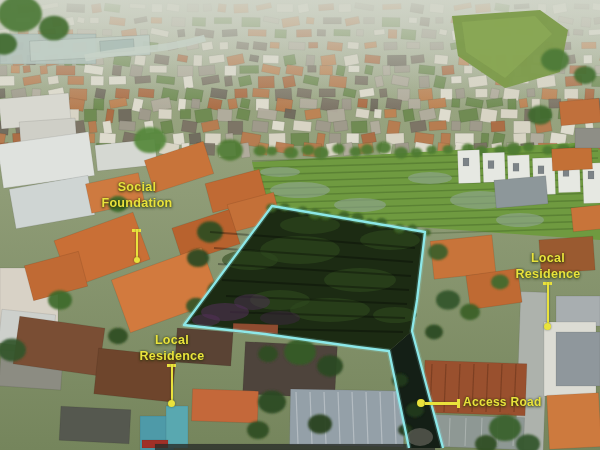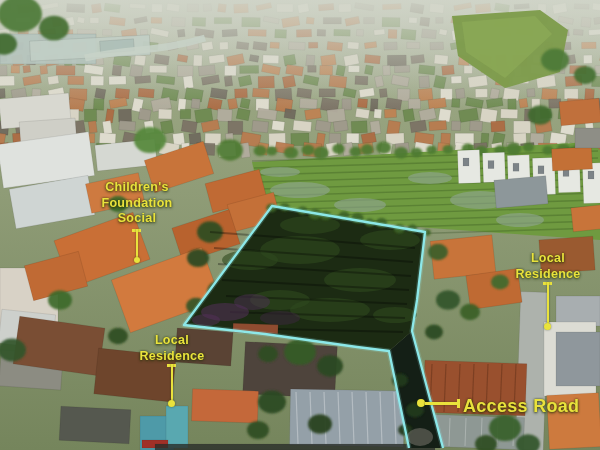--- a/index.html
+++ b/index.html
@@ -9,21 +9,21 @@
     background:#7e8c64;
   }
   #scene{position:absolute;left:0;top:0;}
   .lbl{
     position:absolute;font-weight:bold;text-align:center;line-height:1.25;
     color:var(--label-yellow,#e9e23c);
     text-shadow:0 1px 3px rgba(35,50,8,.9),0 0 2px rgba(35,50,8,.7);
     letter-spacing:.3px;white-space:nowrap;
   }
   .lbl-sm{font-size:12.5px;}
-  .lbl-md{font-size:18px;}
+  .lbl-md{font-size:12px;}
   .leader-v{position:absolute;width:2.5px;background:var(--label-yellow,#e9e23c);box-shadow:0 0 2px rgba(35,50,8,.6);}
   .leader-h{position:absolute;height:2.5px;background:var(--label-yellow,#e9e23c);box-shadow:0 0 2px rgba(35,50,8,.6);}
   .leader-cap-h{position:absolute;height:2.5px;width:9px;background:var(--label-yellow,#e9e23c);}
   .leader-cap-v{position:absolute;width:2.5px;height:9px;background:var(--label-yellow,#e9e23c);}
   .dot{position:absolute;border-radius:50%;background:var(--label-yellow,#e9e23c);box-shadow:0 0 2px rgba(35,50,8,.6);}
   .area-label{
     position:absolute;left:240px;top:250px;width:160px;text-align:center;
     color:var(--area-text-white,#ffffff);font-size:30px;font-weight:bold;letter-spacing:.5px;
     text-shadow:0 2px 8px rgba(0,0,0,.65),0 1px 2px rgba(0,0,0,.55);
     white-space:nowrap;
@@ -642,23 +642,22 @@
       <ellipse cx="400" cy="380" rx="8" ry="6.56" fill="#233a1c" opacity="0.92" filter="url(#soft)"></ellipse>
       <ellipse cx="415" cy="410" rx="9" ry="7.38" fill="#233a1c" opacity="0.92" filter="url(#soft)"></ellipse>
       <ellipse cx="405" cy="430" rx="7" ry="5.739999999999999" fill="#233a1c" opacity="0.92" filter="url(#soft)"></ellipse>
       <ellipse cx="420" cy="437" rx="13" ry="9" fill="#63635a" opacity="0.7"></ellipse>
       <path d="M443,448 L412,331 L417,300 L425,232 L272,206 L184,325 L265,334 L357,347 L389,351 L409,448" stroke="#8feef0" stroke-width="5" fill="none" opacity="0.18" stroke-linejoin="round"></path>
       <path d="M443,448 L412,331 L417,300 L425,232 L272,206 L184,325 L265,334 L357,347 L389,351 L409,448" stroke="#8feef0" stroke-width="2.3" fill="none" opacity="0.95" stroke-linejoin="round"></path>
     </svg>
 
 
   <div class="lbl lbl-sm" style="left:57px;top:180px;width:160px;">
-    <div>Children's</div>
+    <div>Social</div>
     <div>Foundation</div>
-    <div>Social</div>
   </div>
   <div class="leader-cap-h" style="left:132px;top:229px;"></div>
   <div class="leader-v" style="left:135.5px;top:229px;height:29px;"></div>
   <div class="dot" style="left:133.5px;top:257px;width:6px;height:6px;"></div>
 
   <div class="lbl lbl-sm" style="left:112px;top:333px;width:120px;">
     <div>Local</div>
     <div>Residence</div>
   </div>
   <div class="leader-cap-h" style="left:167px;top:364px;"></div>

